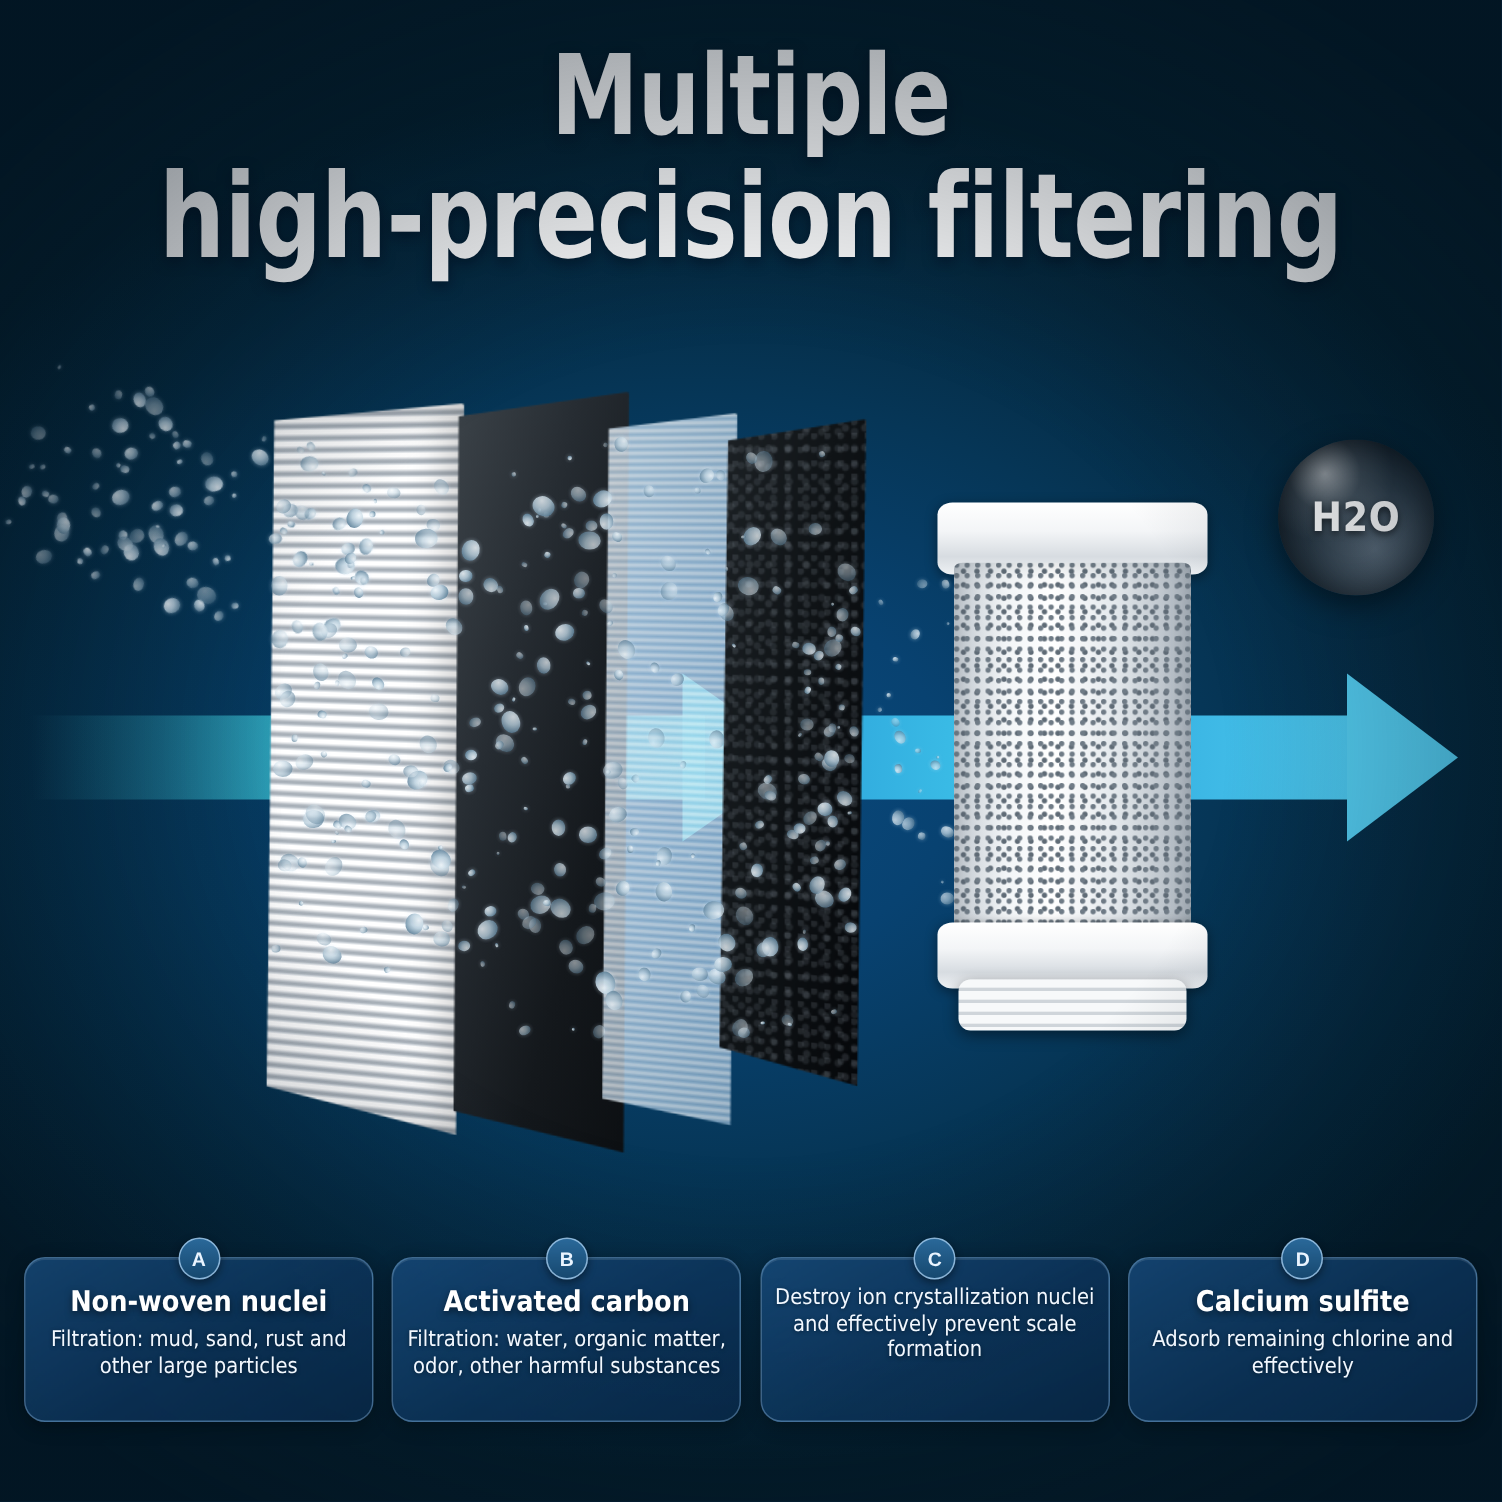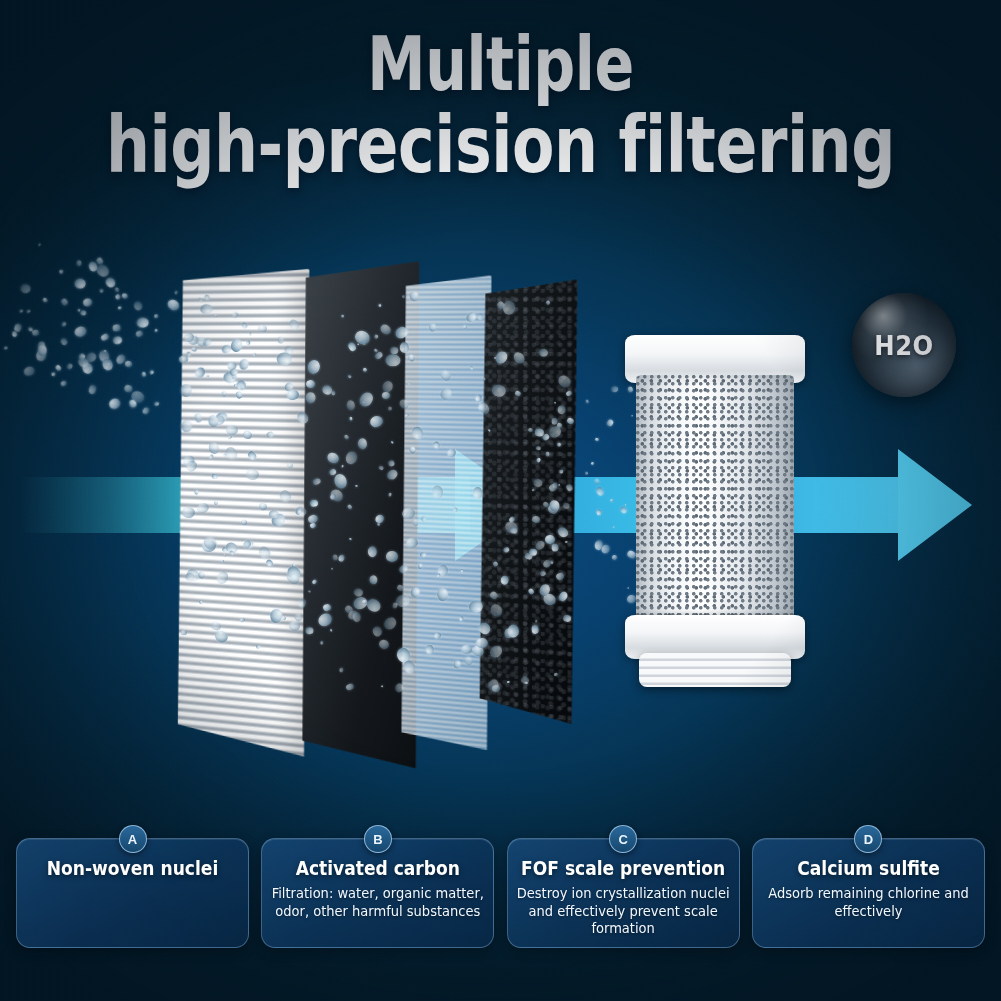--- a/index.html
+++ b/index.html
@@ -615,31 +615,31 @@
     <span id="h2oTxt">H2O</span>
   </div>
 
   <div id="vignette"></div>
 
   <div id="cards">
 
     <div class="card">
       <div class="badge">A</div>
       <div class="ctitle">Non-woven nuclei</div>
+      <div class="cdesc">Filtration: mud, sand, rust and other large particles</div>
     </div>
 
     <div class="card">
       <div class="badge">B</div>
       <div class="ctitle">Activated carbon</div>
       <div class="cdesc">Filtration: water, organic matter, odor, other harmful substances</div>
     </div>
 
     <div class="card">
       <div class="badge">C</div>
-      <div class="ctitle">FOF scale prevention</div>
       <div class="cdesc">Destroy ion crystallization nuclei and effectively prevent scale formation</div>
     </div>
 
     <div class="card">
       <div class="badge">D</div>
       <div class="ctitle">Calcium sulfite</div>
       <div class="cdesc">Adsorb remaining chlorine and effectively</div>
     </div>
 
   </div>

